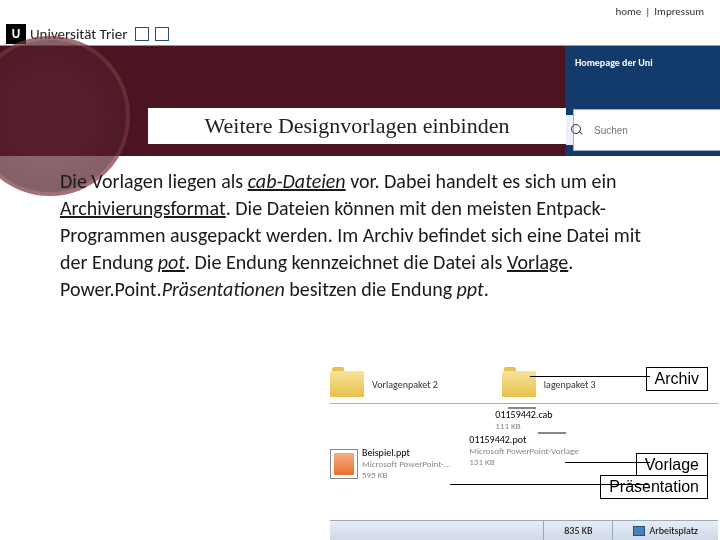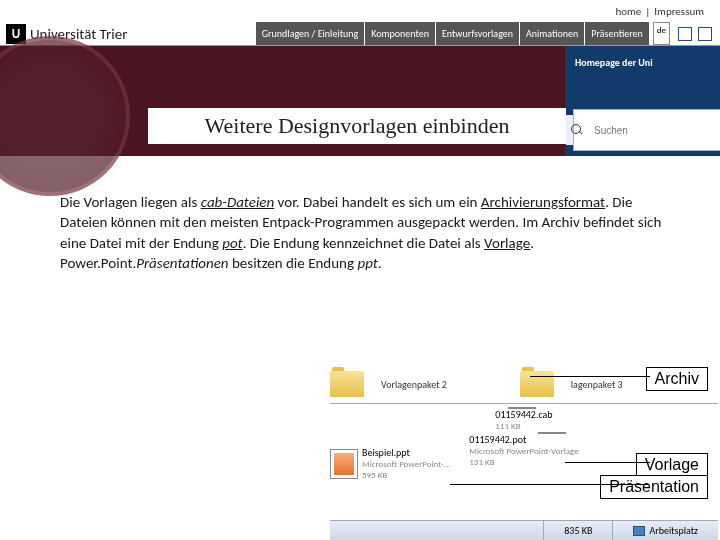--- a/index.html
+++ b/index.html
@@ -24,21 +24,21 @@
   .dark-right div { font-weight: bold; }
 
   .title-bar { position: absolute; left: 148px; top: 108px; width: 418px; height: 40px; background: #fff; display: flex; align-items: center; justify-content: center; font-size: 22px; color: #222; border-bottom: 4px solid #4a1520; font-family: "Times New Roman", serif; z-index: 5; }
 
   .search-row { position: absolute; top: 115px; right: 0; width: 155px; height: 30px; background: #eef; display: flex; align-items: center; font-size: 10px; z-index: 4; }
   .search-row .mag { width: 16px; height: 16px; margin: 0 4px; position: relative; }
   .search-row .mag::before { content: ""; position: absolute; width: 8px; height: 8px; border: 1px solid #334; border-radius: 50%; left: 2px; top: 2px; }
   .search-row .mag::after { content: ""; position: absolute; width: 5px; height: 1px; background: #334; left: 9px; top: 10px; transform: rotate(45deg); }
   .search-row input { flex: 1; border: 1px solid #aac; font-size: 10px; padding: 20px; background: #fff; height: 16px; }
 
-  .content { position: absolute; top: 192px; left: 60px; width: 605px; font-size: 15px; line-height: 1.35; color: #1a1a1a; }
+  .content { position: absolute; top: 168px; left: 60px; width: 605px; font-size: 20px; line-height: 1.35; color: #1a1a1a; }
   .content .u { text-decoration: underline; }
   .content .i { font-style: italic; }
 
   .explorer { position: absolute; left: 330px; top: 365px; width: 388px; font-size: 10px; }
   .exp-row { display: flex; align-items: center; height: 38px; }
   .folder { width: 34px; height: 26px; background: linear-gradient(#f7e39a, #e8c04a); border-radius: 2px 2px 0 0; margin-right: 4px; position: relative; }
   .folder::before { content: ""; position: absolute; top: -4px; left: 2px; width: 12px; height: 4px; background: #e8c04a; border-radius: 2px 2px 0 0; }
   .label-txt { font-size: 10px; color: #333; }
   .callout { position: absolute; border: 1px solid #000; background: #fff; font-size: 16px; padding: 2px 8px; font-family: Arial; }
   .callout.archiv { right: 10px; top: 2px; }
@@ -65,28 +65,20 @@
   <a href="#">home</a>
   <span>|</span>
   <a href="#">Impressum</a>
 </div>
 
 <div class="header-row">
   <div class="logo-area">
     <div class="logo-square">U</div>
     <div class="logo-text">Universität Trier</div>
   </div>
-  <div class="nav-tabs">
-    <div class="nav-tab">Grundlagen / Einleitung</div>
-    <div class="nav-tab">Komponenten</div>
-    <div class="nav-tab">Entwurfsvorlagen</div>
-    <div class="nav-tab">Animationen</div>
-    <div class="nav-tab">Präsentieren</div>
-    <div class="lang-box">de</div>
-  </div>
   <div class="tool-icons">
     <div class="tool-icon"></div>
     <div class="tool-icon"></div>
   </div>
 </div>
 
 <div class="dark-band">
   <div class="seal"></div>
   <div class="dark-right">
     <div>Homepage der Uni</div>
@@ -98,21 +90,21 @@
 <div class="search-row">
   <div class="mag"></div>
   <input type="text" placeholder="Suchen" style="">
 </div>
 
 <div class="content">
   <span>Die Vorlagen liegen als </span><span class="u i">cab-Dateien</span><span> vor. Dabei handelt es sich um ein </span><span class="u">Archivierungsformat</span><span>. Die Dateien können mit den meisten Entpack-Programmen ausgepackt werden. Im Archiv befindet sich eine Datei mit der Endung </span><span class="u i">pot</span><span>. Die Endung kennzeichnet die Datei als </span><span class="u">Vorlage</span><span>. Power.Point.</span><span class="i">Präsentationen</span><span> besitzen die Endung </span><span class="i">ppt</span><span>.</span>
 </div>
 
 <div class="explorer">
-  <div class="exp-row" style="gap:13px;">
+  <div class="exp-row" style="gap:4px;">
     <div class="folder"></div>
     <span class="label-txt">Vorlagenpaket 2</span>
     <div class="folder" style="margin-left:60px;"></div>
     <span class="label-txt">lagenpaket 3</span>
   </div>
   <div class="sep-line"></div>
 
   <div class="exp-row" style="margin-top:4px;flex-direction:column;">
     <div class="file-icon cab"></div>
     <div class="file-meta">

